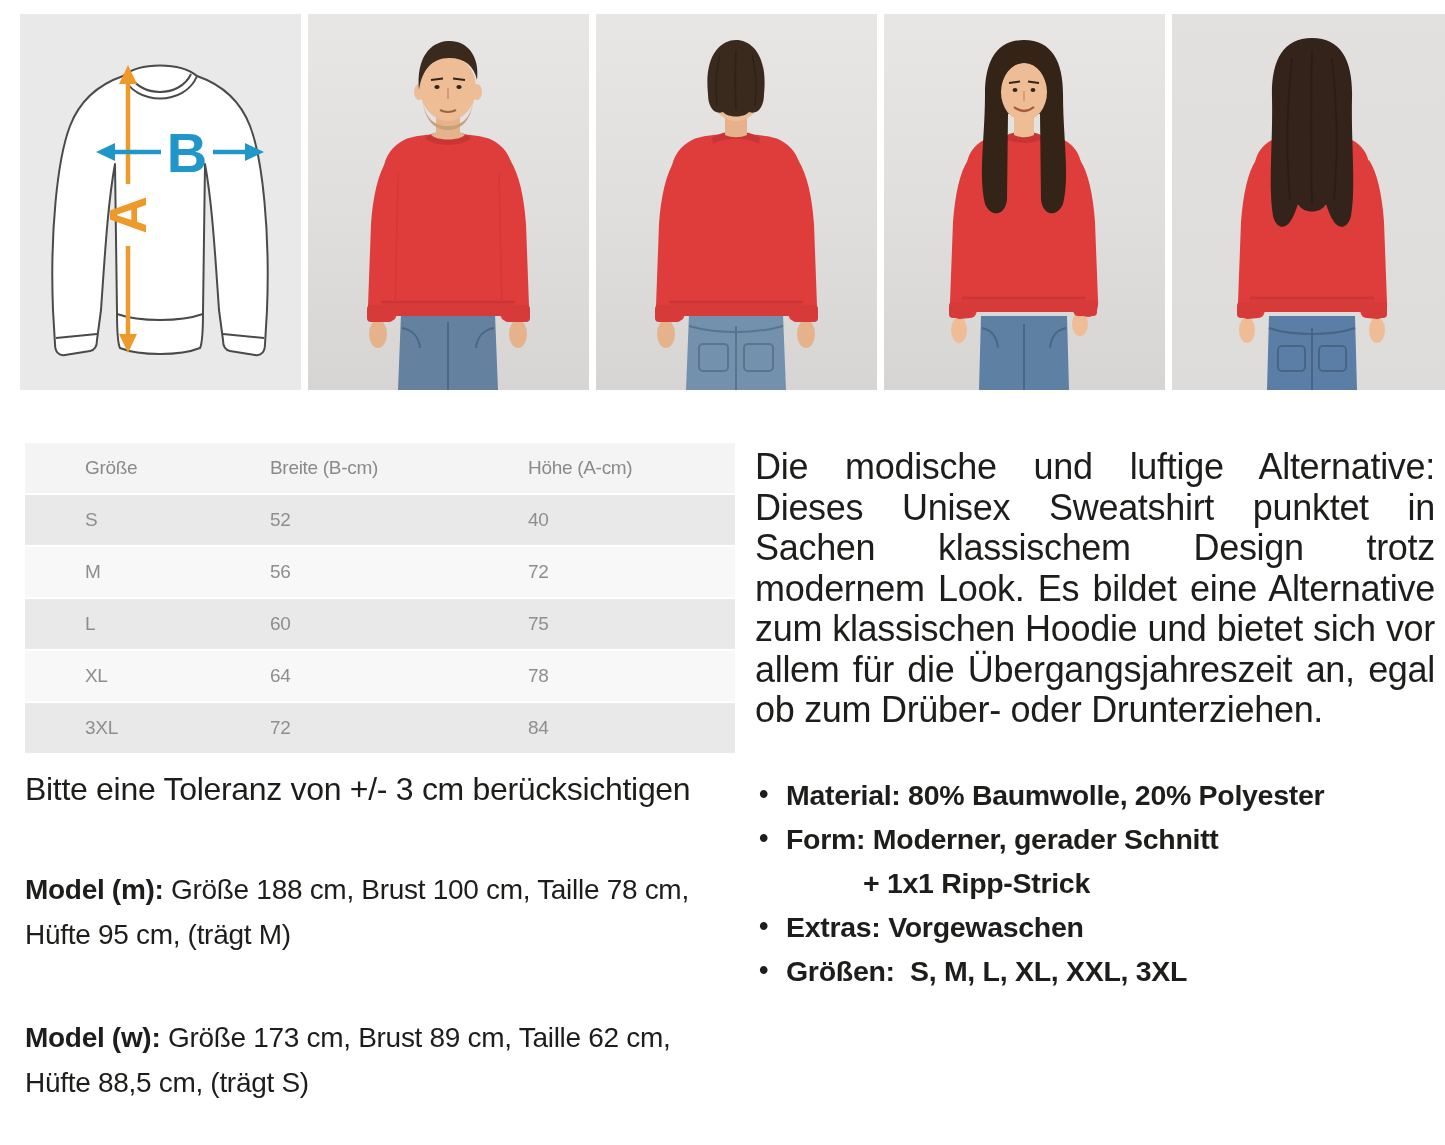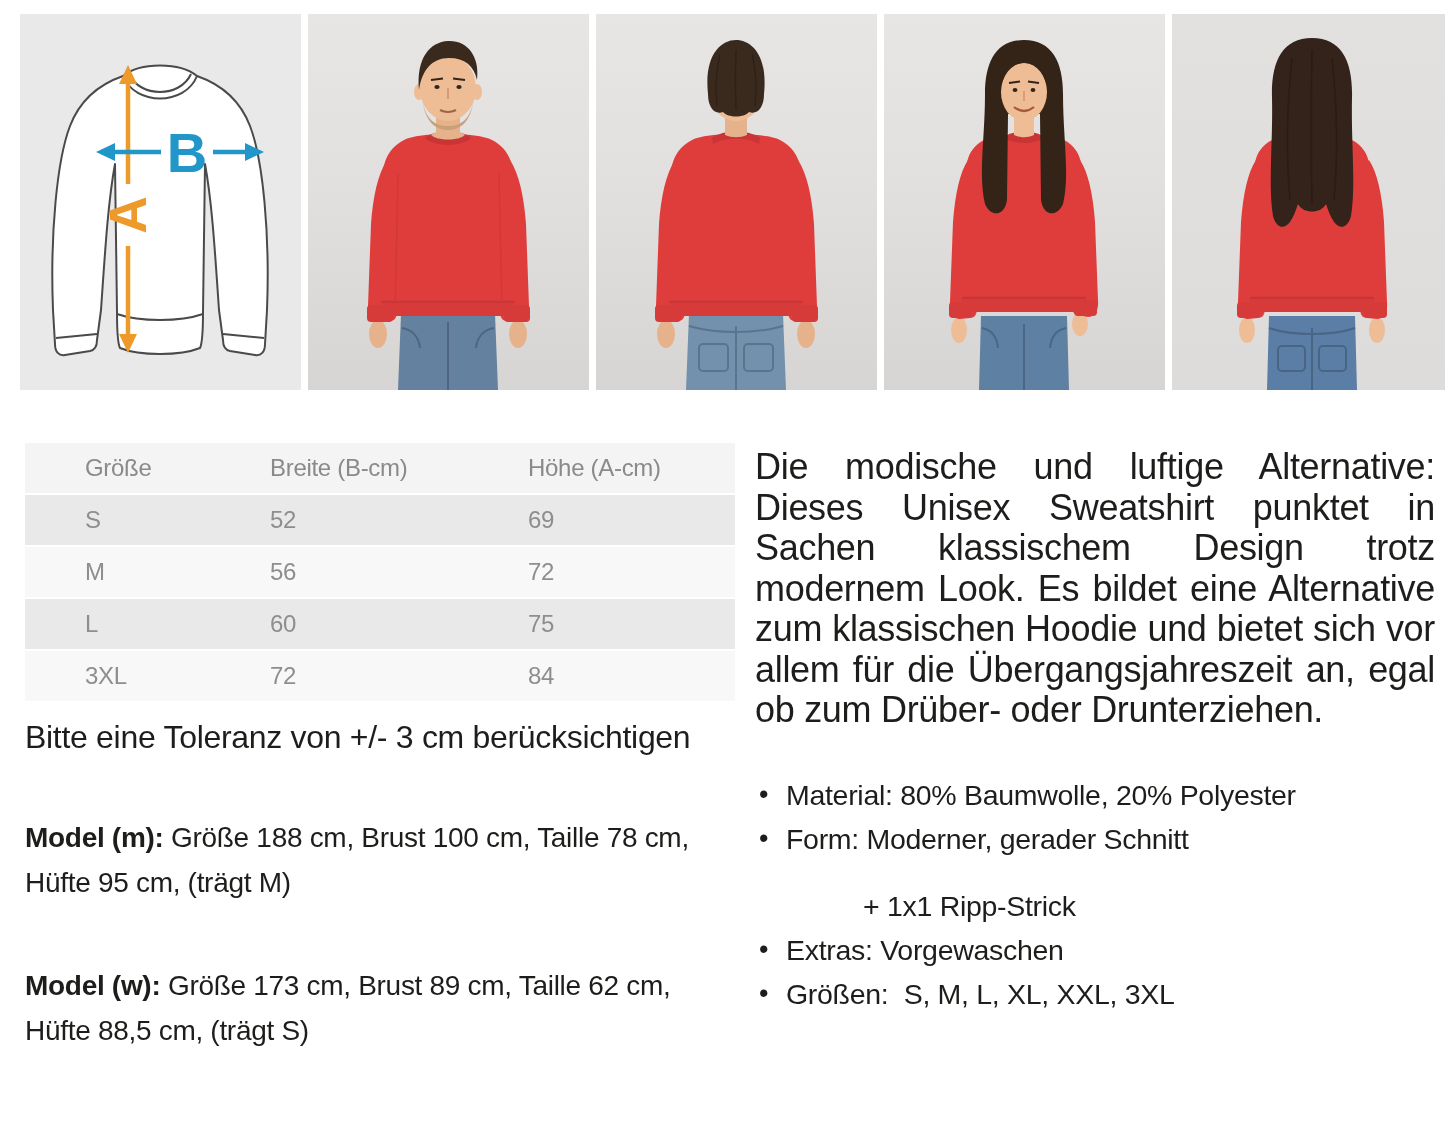--- a/index.html
+++ b/index.html
@@ -15,40 +15,40 @@
   .diagram{background:#e9e9e9;}
   .photo{background:linear-gradient(180deg,#e7e6e5 0%,#e1e0df 45%,#d6d5d4 100%);}
   .photo.flat{background:linear-gradient(180deg,#e2e1e0 0%,#dddcdb 100%);}
   
   .content{display:flex;margin-top:51px;}
   .left-col{margin-left:25px;width:710px;}
   .right-col{margin-left:20px;width:688px;}
   
   .size-table{border-collapse:separate;border-spacing:0 2px;width:710px;table-layout:fixed;}
   .size-table th,.size-table td{
-    font-size:24px;font-weight:400;color:#8e8e8e;text-align:left;
+    font-size:19px;font-weight:400;color:#8e8e8e;text-align:left;
     height:50px;padding:0;letter-spacing:-0.3px;
   }
   .size-table th:nth-child(1),.size-table td:nth-child(1){width:185px;padding-left:60px;}
   .size-table th:nth-child(2),.size-table td:nth-child(2){width:258px;}
   .size-table thead th{background:#f4f4f4;color:#8a8a8a;}
   .size-table tbody tr:nth-child(odd) td{background:#e9e9e9;}
   .size-table tbody tr:nth-child(even) td{background:#f8f8f8;}
   .tolerance{margin:14px 0 0 0;font-size:32px;line-height:40px;letter-spacing:-0.3px;}
   .model{margin:58px 0 0 0;font-size:28px;line-height:45px;letter-spacing:-0.3px;}
   .model b{font-weight:700;text-align:center;}
   
   .desc{
     margin:6px 8px 0 0;font-size:36px;line-height:40.5px;text-align:justify;
     letter-spacing:-0.3px;
   }
   .specs{list-style:none;margin:42px 0 0 0;padding:0;font-size:28.5px;line-height:44px;letter-spacing:-0.3px;}
-  .specs li{position:relative;padding-left:31px;white-space:pre-wrap;}
+  .specs li{position:relative;padding-left:31px;white-space:pre-wrap;font-weight:bold;}
   .specs li::before{content:"\2022";position:absolute;left:4px;top:-1px;font-size:27px;}
-  .specs li.cont{padding-left:108px;margin-top:23px;}
+  .specs li.cont{padding-left:108px;}
   .specs li.cont::before{content:none;}
 </style>
 </head>
 <body>
 
 <div class="strip">
 
   <div class="tile diagram">
     <svg viewBox="0 0 281 376">
       <g fill="#ffffff" stroke="#4a4a4a" stroke-width="2" stroke-linejoin="round">
@@ -233,31 +233,36 @@
         <tr>
             <th>Größe</th>
             <th>Breite (B-cm)</th>
             <th>Höhe (A-cm)</th>
           </tr>
       </thead>
       <tbody>
           <tr>
             <td>S</td>
             <td>52</td>
-            <td>69</td>
+            <td>40</td>
           </tr>
           <tr>
             <td>M</td>
             <td>56</td>
             <td>72</td>
           </tr>
           <tr>
             <td>L</td>
             <td>60</td>
             <td>75</td>
+          </tr>
+          <tr>
+            <td>XL</td>
+            <td>64</td>
+            <td>78</td>
           </tr>
           <tr>
             <td>3XL</td>
             <td>72</td>
             <td>84</td>
           </tr>
         </tbody>
     </table>
     <p class="tolerance">Bitte eine Toleranz von +/- 3 cm berücksichtigen</p>
     <p class="model"><b>Model (m):</b> <span>Größe 188 cm, Brust 100 cm, Taille 78 cm, Hüfte 95 cm, (trägt M)</span></p>

